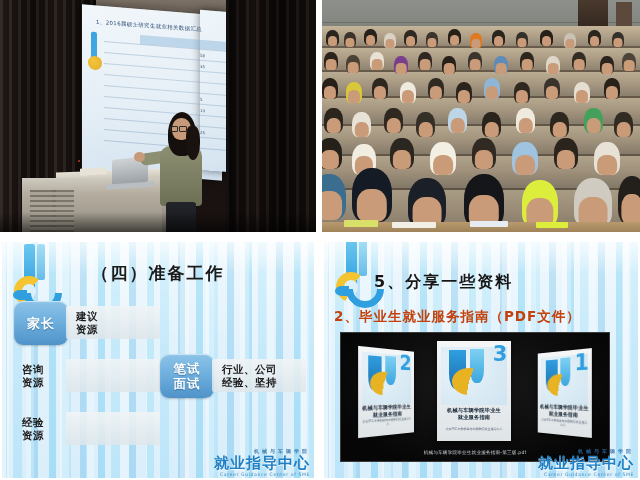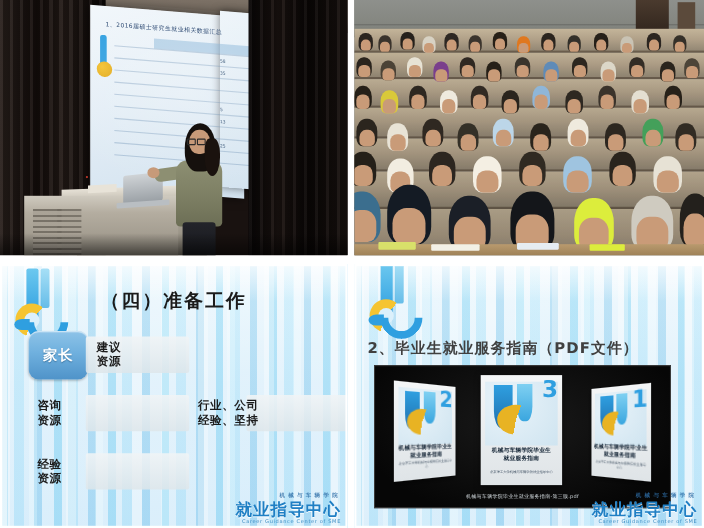--- a/index.html
+++ b/index.html
@@ -141,40 +141,40 @@
   .corp-top{font-size:5px;color:#2f6fa8;letter-spacing:3px;opacity:.85;line-height:7px;
     font-weight:bold;}
   .corp-main{font-size:15px;font-weight:bold;line-height:16px;letter-spacing:1px;
     color:#1f7fc4;text-shadow:0 1px 0 rgba(255,255,255,.8);}
   .corp-sub{font-size:4.6px;color:#3d8ec4;letter-spacing:.6px;line-height:7px;}
 
   
   .sl-title{position:absolute;left:0;top:22px;width:100%;text-align:center;
     font-size:17px;font-weight:bold;color:#1b1b1b;letter-spacing:2px;
     font-family:"DejaVu Sans",sans-serif;}
-  .grid2{position:absolute;left:14px;top:60px;width:292px;margin-left:12px;}
+  .grid2{position:absolute;left:14px;top:60px;width:292px;}
   .prow{position:relative;height:48px;margin-bottom:5px;display:flex;}
   .half{position:relative;width:146px;height:46px;display:flex;align-items:center;}
   .chip{width:54px;height:44px;border-radius:9px;flex:none;
     background:linear-gradient(180deg,#8dc3e8 0%,#6fb0de 45%,#4f93c9 100%);
     box-shadow:inset 0 1px 1px rgba(255,255,255,.6),0 1px 2px rgba(0,0,0,.22);
     display:flex;align-items:center;justify-content:center;
     color:#ffffff;font-size:13px;font-weight:bold;line-height:15px;text-align:center;
     letter-spacing:1px;text-shadow:0 1px 1px rgba(30,80,120,.55);
     font-family:"DejaVu Sans",sans-serif;}
   .chip.two{font-size:12.5px;}
   .chipband{position:absolute;left:52px;top:6px;width:94px;height:33px;
     background:linear-gradient(180deg,rgba(240,244,246,.9),rgba(222,230,234,.85));border-radius:2px;}
   .ptxt{position:relative;margin-left:8px;font-size:10.5px;line-height:13px;color:#1c1c1c;
     font-weight:bold;letter-spacing:.5px;font-family:"DejaVu Sans",sans-serif;}
 
   
   .br-h1{position:absolute;left:52px;top:32px;font-size:16px;font-weight:bold;color:#171717;
     letter-spacing:2px;font-family:"DejaVu Sans",sans-serif;}
-  .br-h2{position:absolute;left:12px;top:68px;font-size:13.5px;font-weight:bold;color:#404040;
+  .br-h2{position:absolute;left:12px;top:68px;font-size:13.5px;font-weight:bold;color:#c2410c;
     letter-spacing:1px;font-family:"DejaVu Sans",sans-serif;}
   .shot{position:absolute;left:18px;top:92px;width:268px;height:128px;background:#0a0a0a;
     border:1px solid #3a3a3a;overflow:hidden;}
   .shot-inner{position:absolute;inset:0;background:radial-gradient(ellipse at 50% 40%,#1a1a1a,#060606 80%);}
   .book{position:absolute;background:linear-gradient(180deg,#f4f6f7,#dfe4e7);overflow:hidden;
     box-shadow:0 2px 6px rgba(0,0,0,.6);}
   .book .bk-art{position:absolute;left:6%;top:6%;width:88%;height:58%;
     background:radial-gradient(circle at 30% 30%,#eaf4fa,#cfe4f0);overflow:hidden;}
   .bk-u1{position:absolute;left:12%;top:6%;width:26%;height:66%;
     background:linear-gradient(180deg,#2f9fe0,#1d6fae);border-radius:0 0 40% 40%;}
@@ -404,20 +404,22 @@
       <div class="prow">
         <div class="half">
           <div class="chipband"></div>
           <div class="ptxt">
             <div>咨询</div>
             <div>资源</div>
           </div>
         </div>
         <div class="half">
           <div class="chipband"></div>
+          <div class="chip two" style="white-space:pre-line">笔试
+面试</div>
           <div class="ptxt">
             <div>行业、公司</div>
             <div>经验、坚持</div>
           </div>
         </div>
       </div>
 
       <div class="prow">
         <div class="half">
           <div class="chipband"></div>
@@ -445,20 +447,21 @@
 
     <div class="swoosh" style="left:8px;top:0px;">
       <div class="sw-bar1"></div>
         <div class="sw-bar2"></div>
       <div class="sw-ring"></div>
         <div class="sw-ringhole"></div>
       <div class="sw-hook"></div>
         <div class="sw-tail"></div>
     </div>
 
+    <div class="br-h1">5、分享一些资料</div>
     <div class="br-h2">2、毕业生就业服务指南（PDF文件）</div>
 
     <div class="shot">
       <div class="shot-inner"></div>
 
       <div class="book left">
         <div class="bk-art">
           <div class="bk-u1"></div>
             <div class="bk-u2"></div>
             <div class="bk-swirl"></div>

